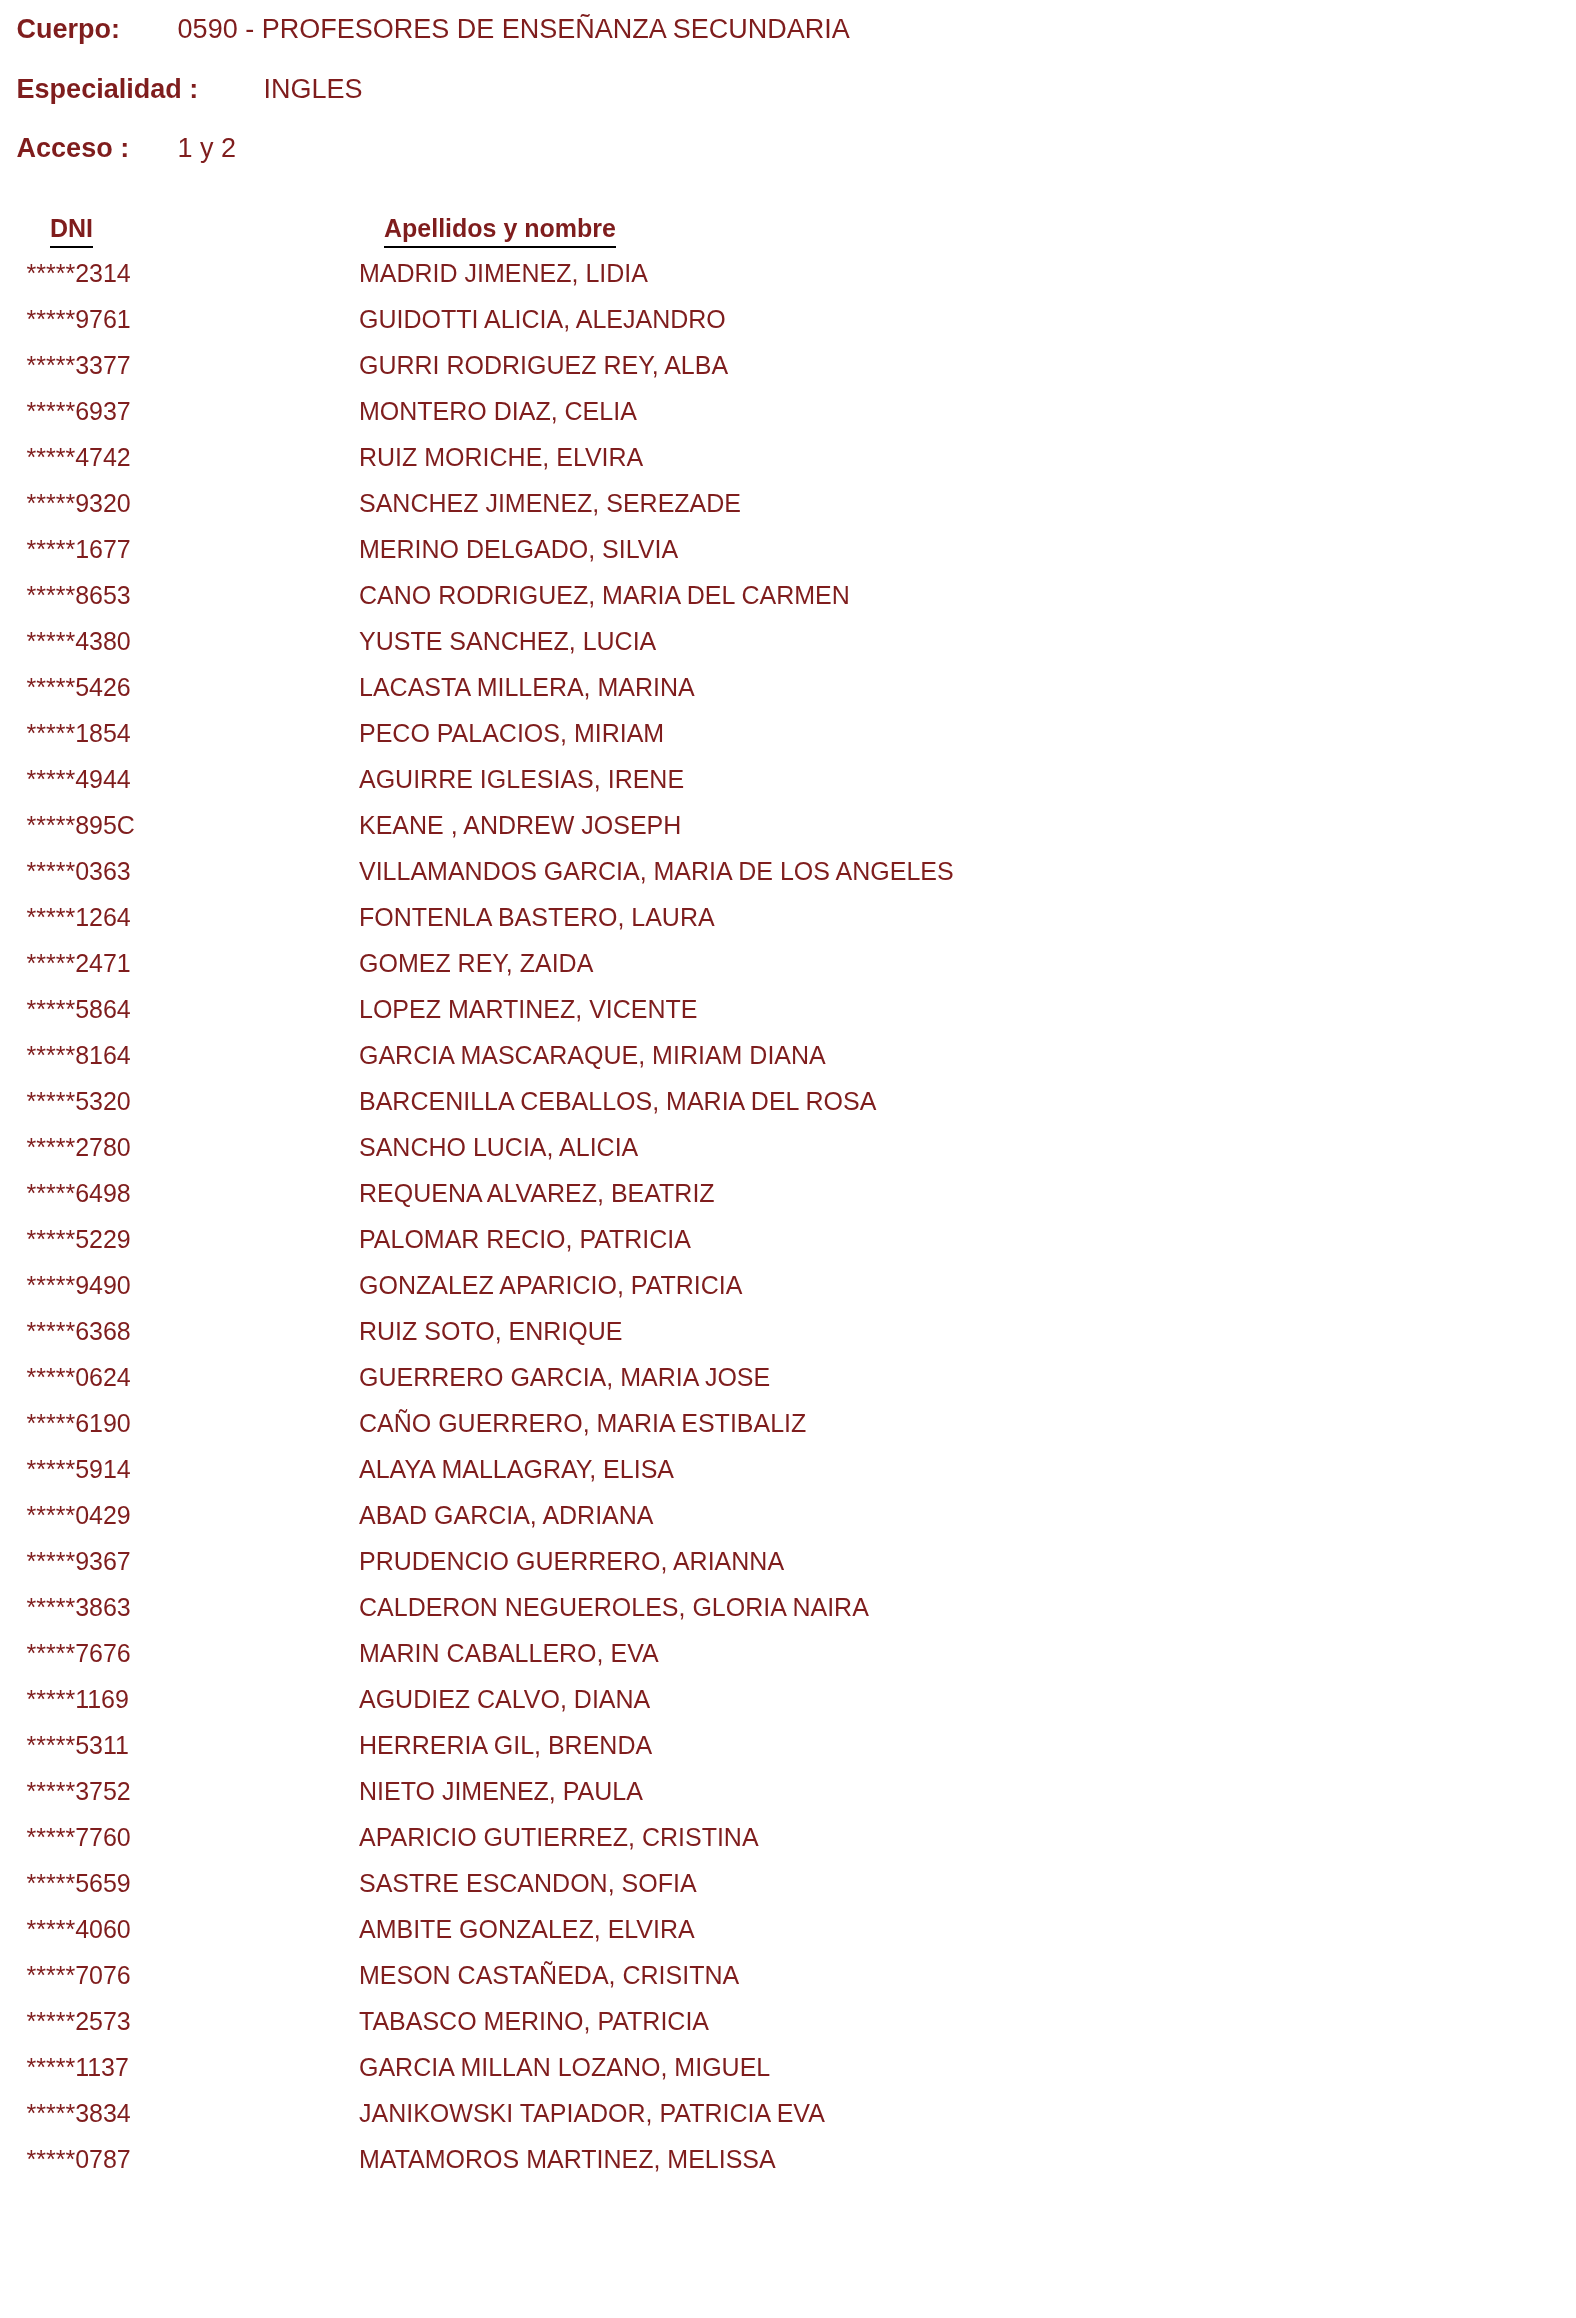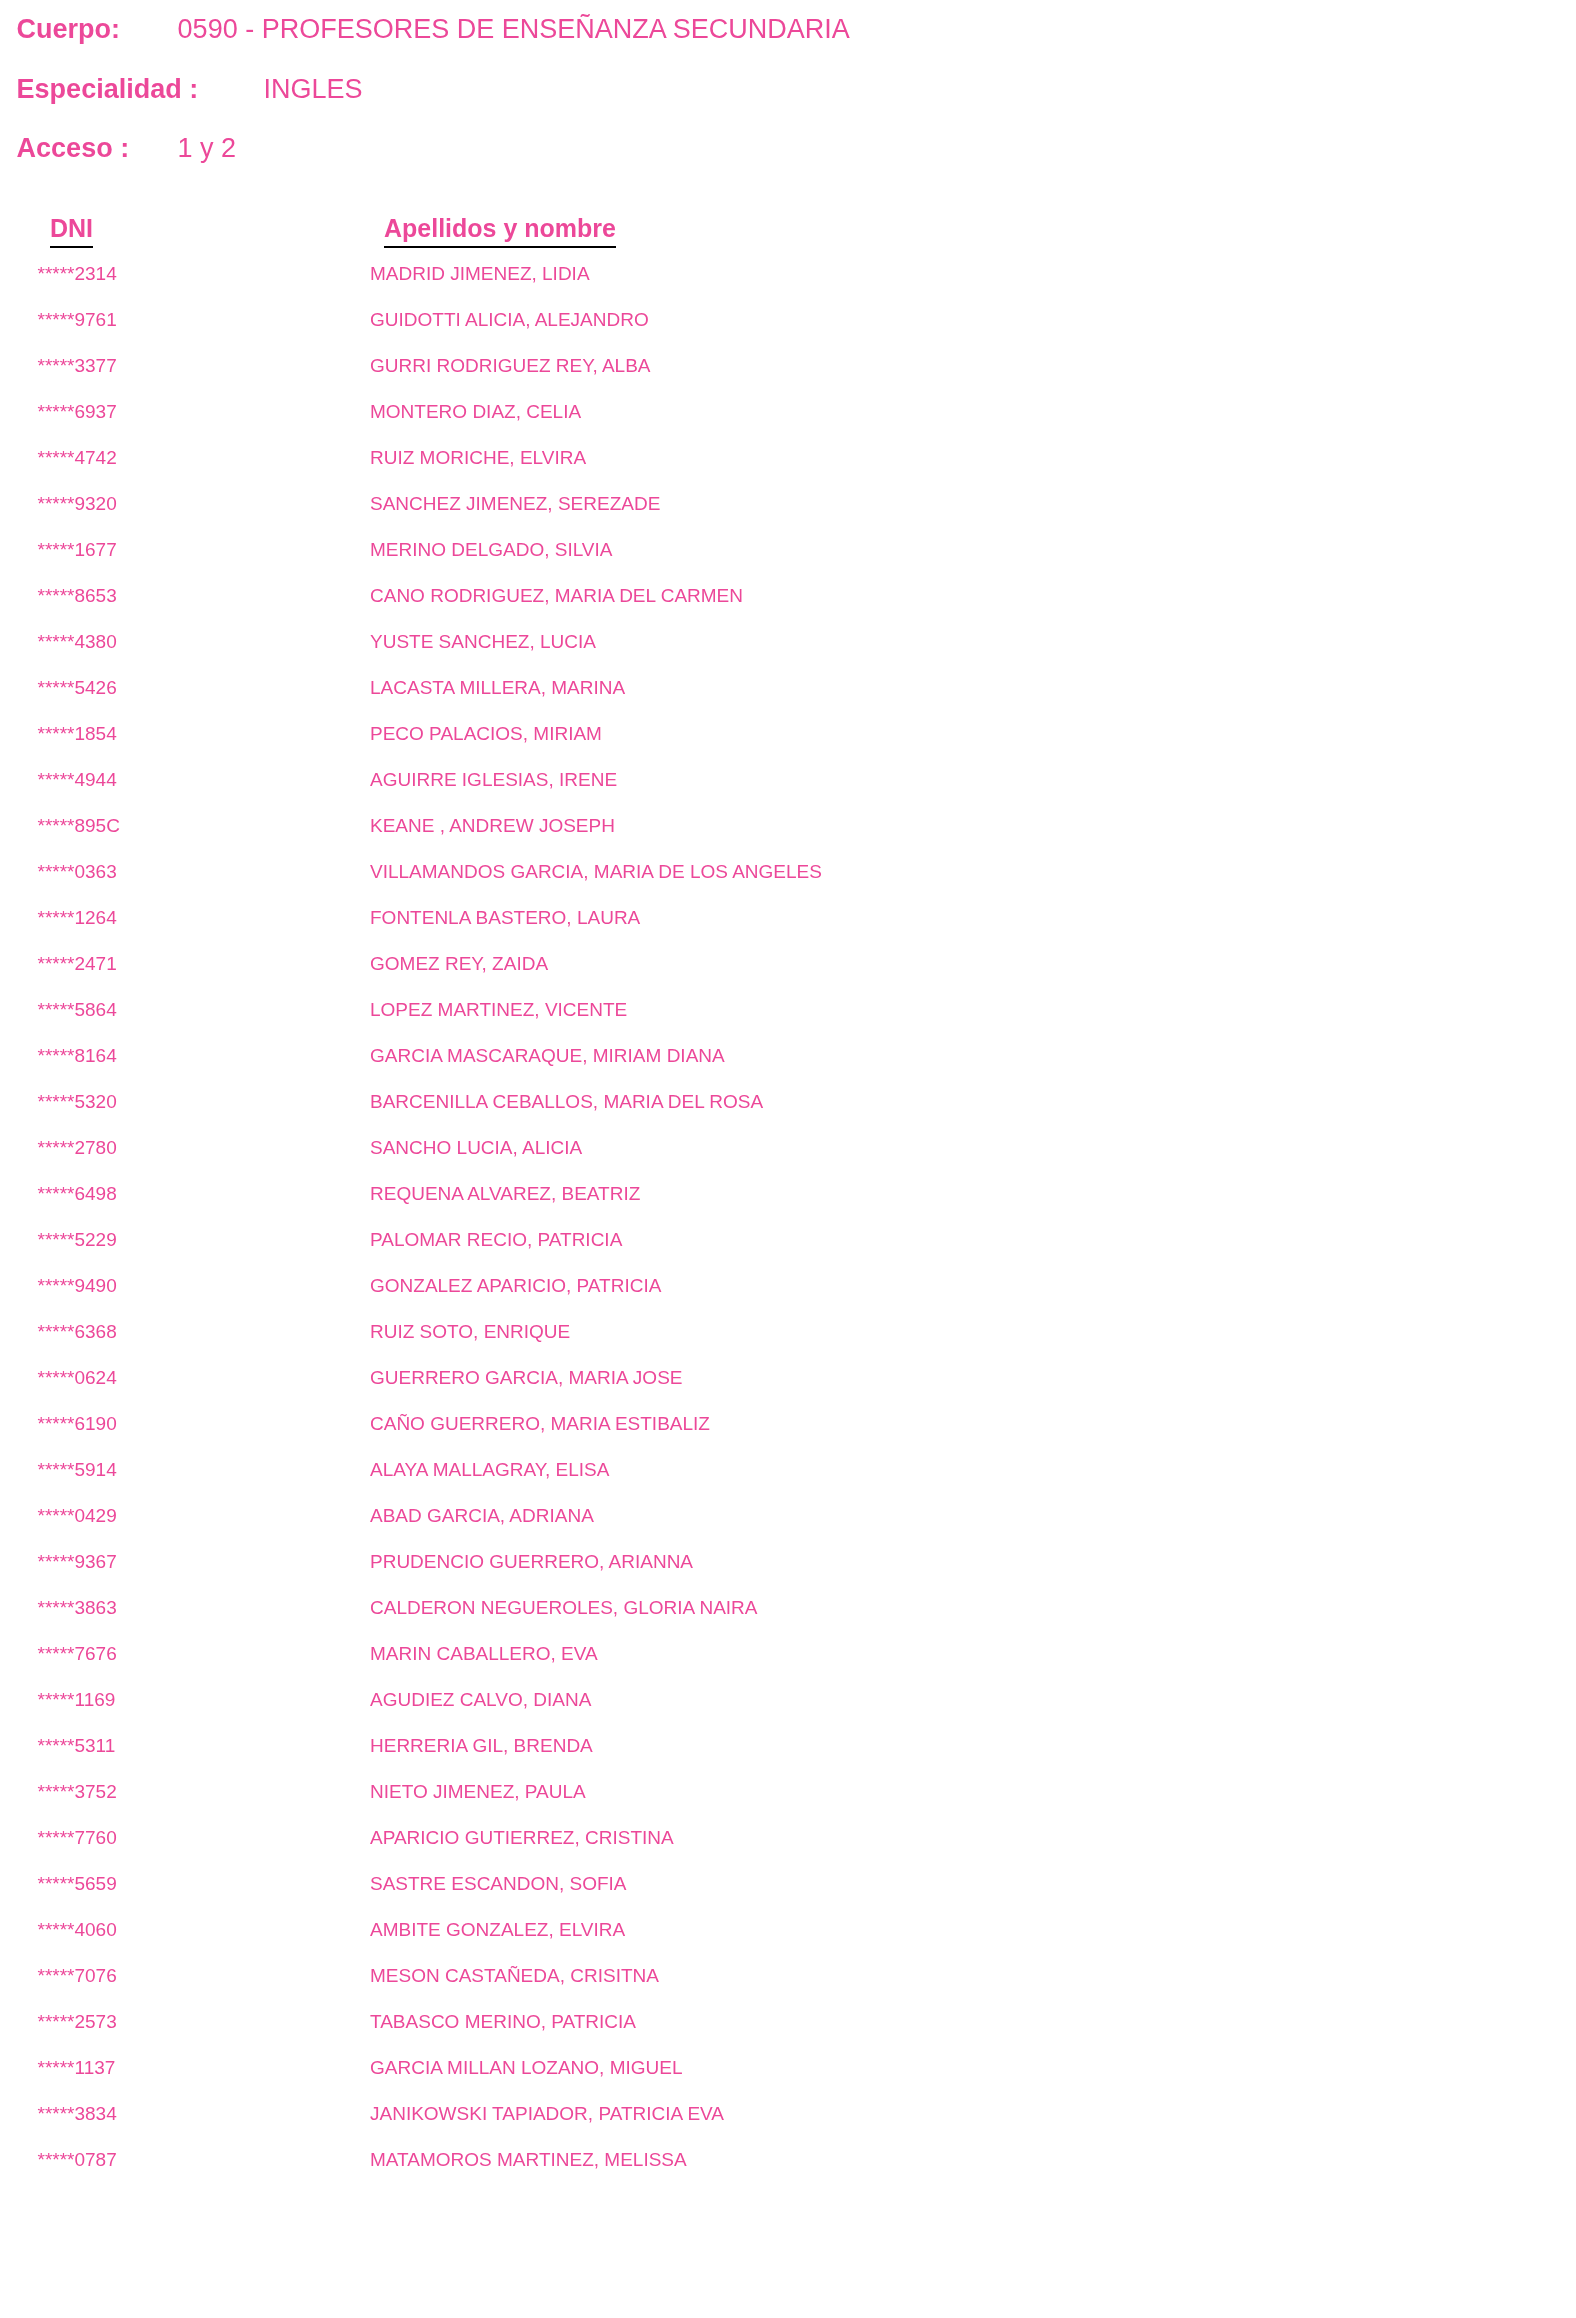--- a/index.html
+++ b/index.html
@@ -1,21 +1,21 @@
 <!DOCTYPE html>
 <html style="font-size:13.2px"><head>
 <meta charset="utf-8">
 <style>
   html, body { margin: 0; padding: 0; background: #ffffff; }
   .page {
     position: relative;
     width: 1577px;
     height: 2319px;
     background: #ffffff;
-    color: #ec4899;
+    color: #7f1d1d;
     font-family: "Liberation Sans", sans-serif;
     overflow: hidden;
   }
   .hdr-line {
     position: absolute;
     left: 16.6px;
     white-space: nowrap;
     font-size: 27px;
     line-height: 33px;
   }
@@ -48,24 +48,23 @@
 
   .rows {
     position: absolute;
     top: 258px;
     left: 0;
     right: 0;
   }
   .row {
     position: relative;
     height: 46px;
-    font-size: 19px;
+    font-size: 25px;
     line-height: 31px;
     white-space: nowrap;
-    margin-left: 11px;
   }
   .row .dni  { position: absolute; left: 26.5px;  }
   .row .name { position: absolute; left: 359px; }
 </style>
 </head>
 <body>
 
 <div class="page">
 
   <div class="hdr-line l1">

